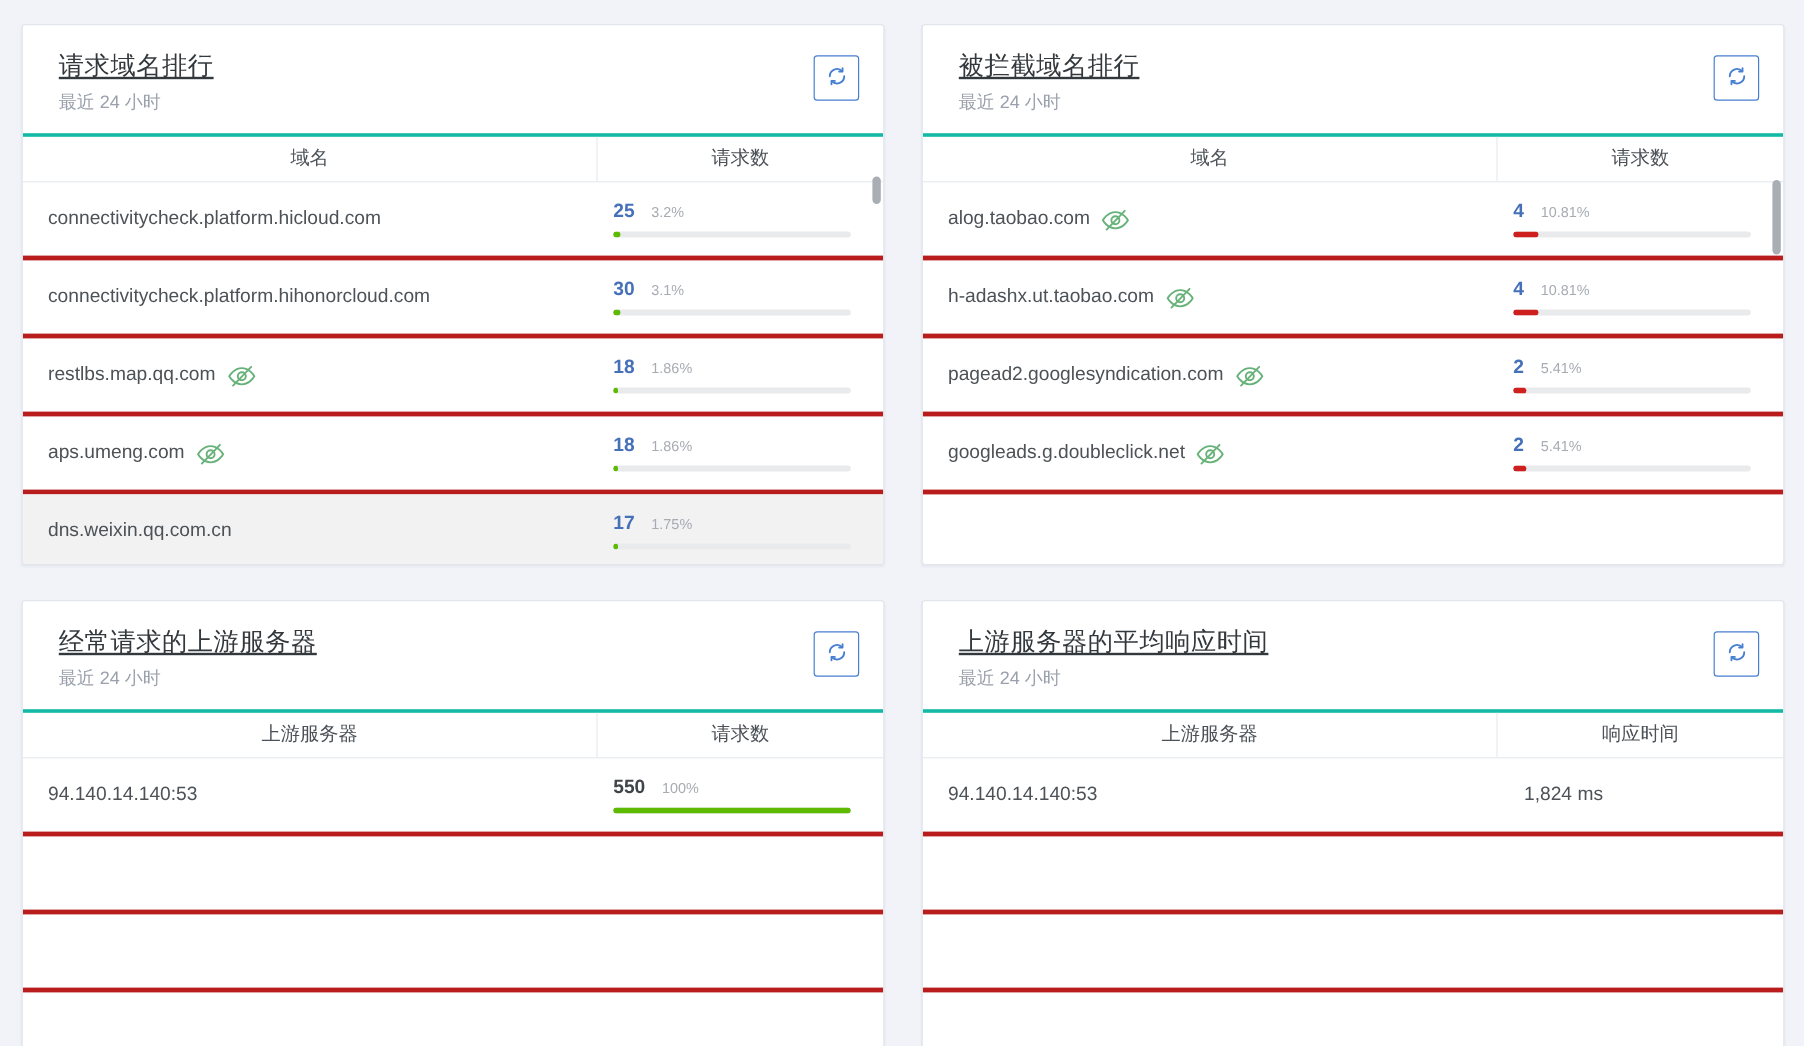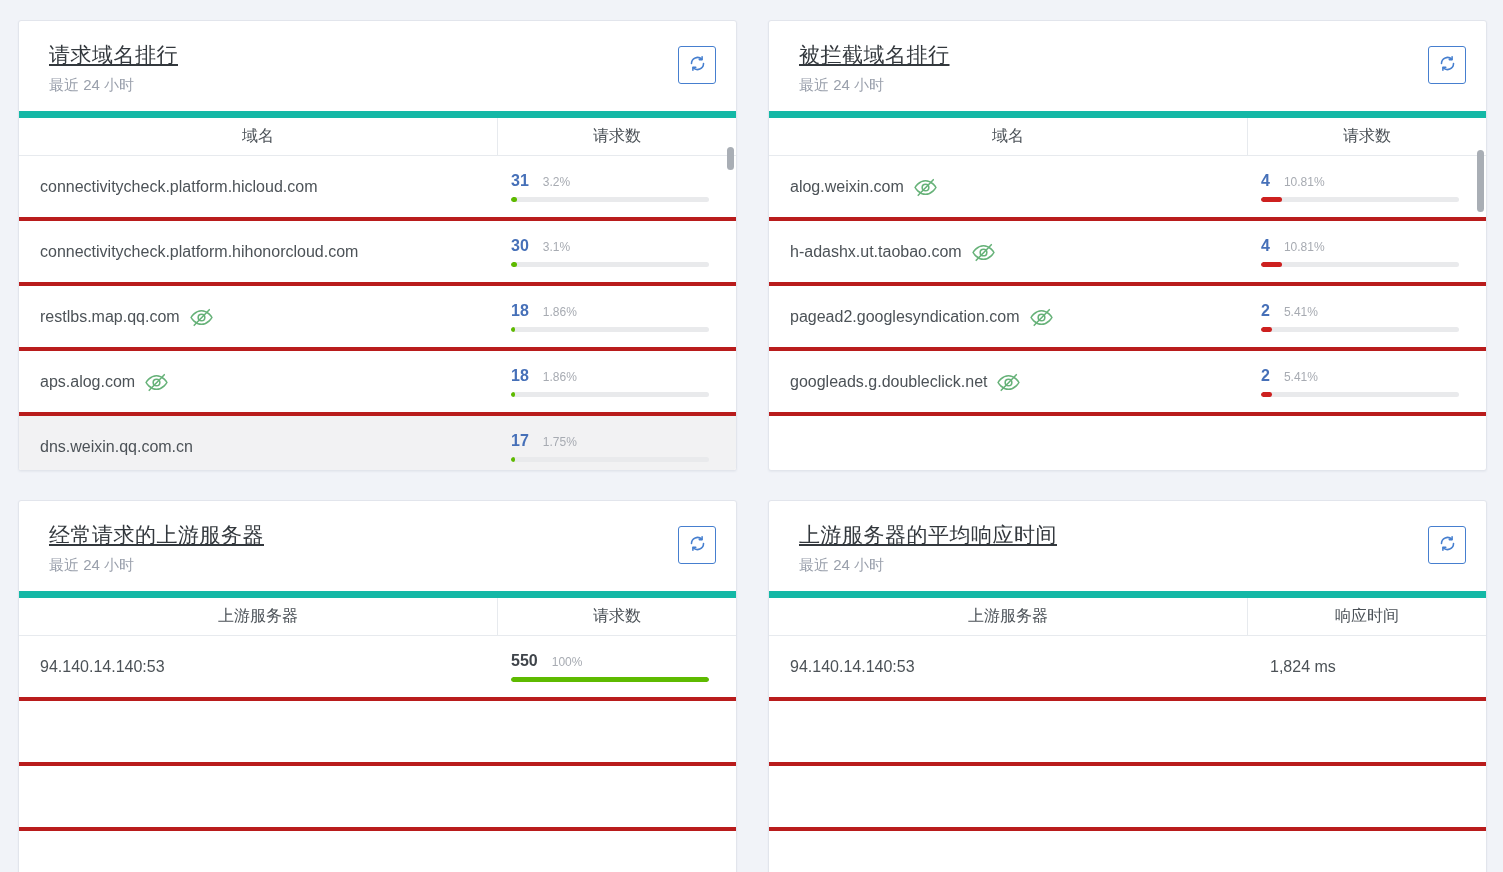--- a/index.html
+++ b/index.html
@@ -11,21 +11,21 @@
   .card.p3{left:18px;top:500px;height:390px;}
   .card.p4{left:768px;top:500px;height:390px;}
 
   .card-head{position:relative;height:90px;box-sizing:border-box;padding:20px 20px 0 30px;}
   .card-title{margin:0;font-size:21px;font-weight:500;color:#33383d;letter-spacing:.5px;text-decoration:underline;}
   .card-sub{margin-top:7px;font-size:15px;color:#9aa0ac;}
   .refresh{position:absolute;top:25px;right:20px;width:38px;height:38px;background:#fff;
     border:1px solid var(--accent,#467fcf);border-radius:3px;display:flex;align-items:center;
     justify-content:center;color:var(--accent,#467fcf);cursor:pointer;padding:0;}
 
-  .thead{display:flex;height:37px;border-top:7px solid #14b8a6;border-bottom:1px solid #e7eaee;}
+  .thead{display:flex;height:37px;border-top:3px solid #14b8a6;border-bottom:1px solid #e7eaee;}
   .th{display:flex;align-items:center;justify-content:center;font-size:16px;color:#4b5157;}
   .th-l{width:479px;box-sizing:border-box;border-right:1px solid #e7eaee;}
   .th-r{flex:1;}
 
   .row{display:flex;height:65px;align-items:center;border-bottom:4px solid #b91c1c;box-sizing:border-box;}
   .row.active{background:#f2f2f3;}
   .row.empty{height:65px;}
   .cell-domain{width:479px;box-sizing:border-box;padding-left:21px;display:flex;
     align-items:center;gap:9px;font-size:16px;color:#4c5257;}
   .eye{display:inline-flex;color:var(--icon_green,#67b279);margin-top:2px;}
@@ -64,21 +64,21 @@
     <div class="th th-l">域名</div>
     <div class="th th-r">请求数</div>
   </div>
   <div class="tbody">
     <div class="row">
       <div class="cell-domain">
         <span>connectivitycheck.platform.hicloud.com</span>
       </div>
       <div class="cell-count">
         <div class="nums">
-            <span class="count">31</span>
+            <span class="count">25</span>
             <span class="pct">3.2%</span>
           </div>
         <div class="track">
             <div class="fill" style="width: 3.2%; background: rgb(94, 186, 0);"></div>
           </div>
       </div>
     </div>
     <div class="row">
       <div class="cell-domain">
         <span>connectivitycheck.platform.hihonorcloud.com</span>
@@ -109,21 +109,21 @@
             <span class="count">18</span>
             <span class="pct">1.86%</span>
           </div>
         <div class="track">
             <div class="fill" style="width: 1.86%; background: rgb(94, 186, 0);"></div>
           </div>
       </div>
     </div>
     <div class="row">
       <div class="cell-domain">
-        <span>aps.alog.com</span>
+        <span>aps.umeng.com</span>
         <span class="eye">
             <svg width="25" height="25" viewBox="0 0 24 24" fill="none" stroke="currentColor" stroke-width="1.5" stroke-linecap="round">
               <path d="M2 12s3.5-6.5 10-6.5S22 12 22 12s-3.5 6.5-10 6.5S2 12 2 12z"></path>
               <circle cx="12" cy="12" r="3.2"></circle>
               <line x1="5" y1="19.5" x2="19.5" y2="4.5"></line>
             </svg>
           </span>
       </div>
       <div class="cell-count">
         <div class="nums">
@@ -168,21 +168,21 @@
       </span>
     </button>
   </header>
   <div class="thead">
     <div class="th th-l">域名</div>
     <div class="th th-r">请求数</div>
   </div>
   <div class="tbody">
     <div class="row">
       <div class="cell-domain">
-        <span>alog.weixin.com</span>
+        <span>alog.taobao.com</span>
         <span class="eye">
             <svg width="25" height="25" viewBox="0 0 24 24" fill="none" stroke="currentColor" stroke-width="1.5" stroke-linecap="round">
               <path d="M2 12s3.5-6.5 10-6.5S22 12 22 12s-3.5 6.5-10 6.5S2 12 2 12z"></path>
               <circle cx="12" cy="12" r="3.2"></circle>
               <line x1="5" y1="19.5" x2="19.5" y2="4.5"></line>
             </svg>
           </span>
       </div>
       <div class="cell-count">
         <div class="nums">

